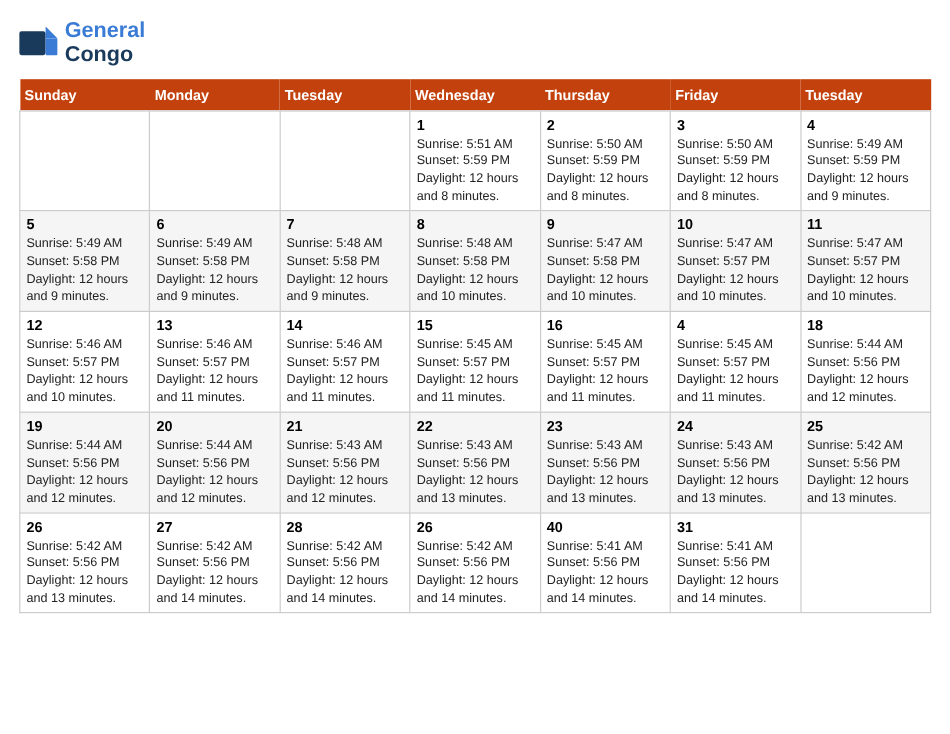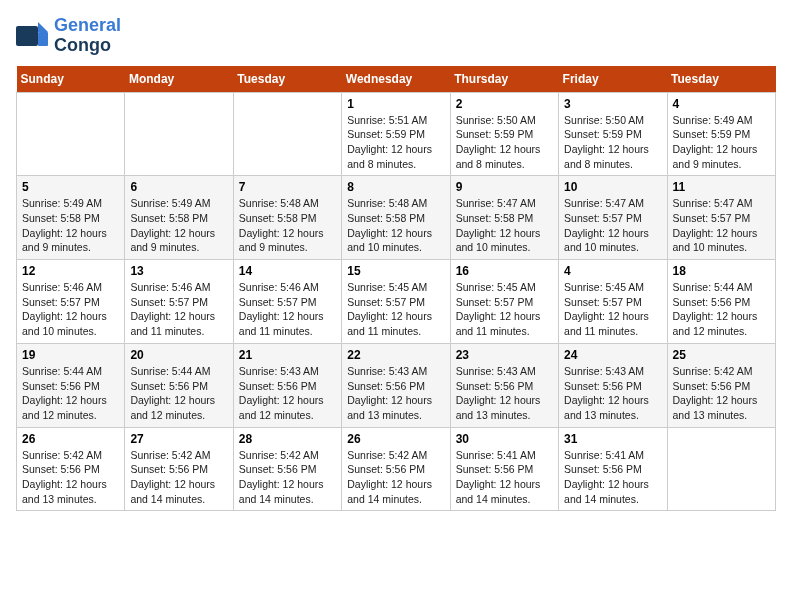--- a/index.html
+++ b/index.html
@@ -237,21 +237,21 @@
         </td>
         <td>
           <span class="day-num">28</span>
           <div class="day-info">Sunrise: 5:42 AM<br>Sunset: 5:56 PM<br>Daylight: 12 hours<br>and 14 minutes.</div>
         </td>
         <td>
           <span class="day-num">26</span>
           <div class="day-info">Sunrise: 5:42 AM<br>Sunset: 5:56 PM<br>Daylight: 12 hours<br>and 14 minutes.</div>
         </td>
         <td>
-          <span class="day-num">30</span>
+          <span class="day-num">40</span>
           <div class="day-info">Sunrise: 5:41 AM<br>Sunset: 5:56 PM<br>Daylight: 12 hours<br>and 14 minutes.</div>
         </td>
         <td>
           <span class="day-num">31</span>
           <div class="day-info">Sunrise: 5:41 AM<br>Sunset: 5:56 PM<br>Daylight: 12 hours<br>and 14 minutes.</div>
         </td>
         <td class="empty-cell"></td>
       </tr>
     </tbody>
 </table>

